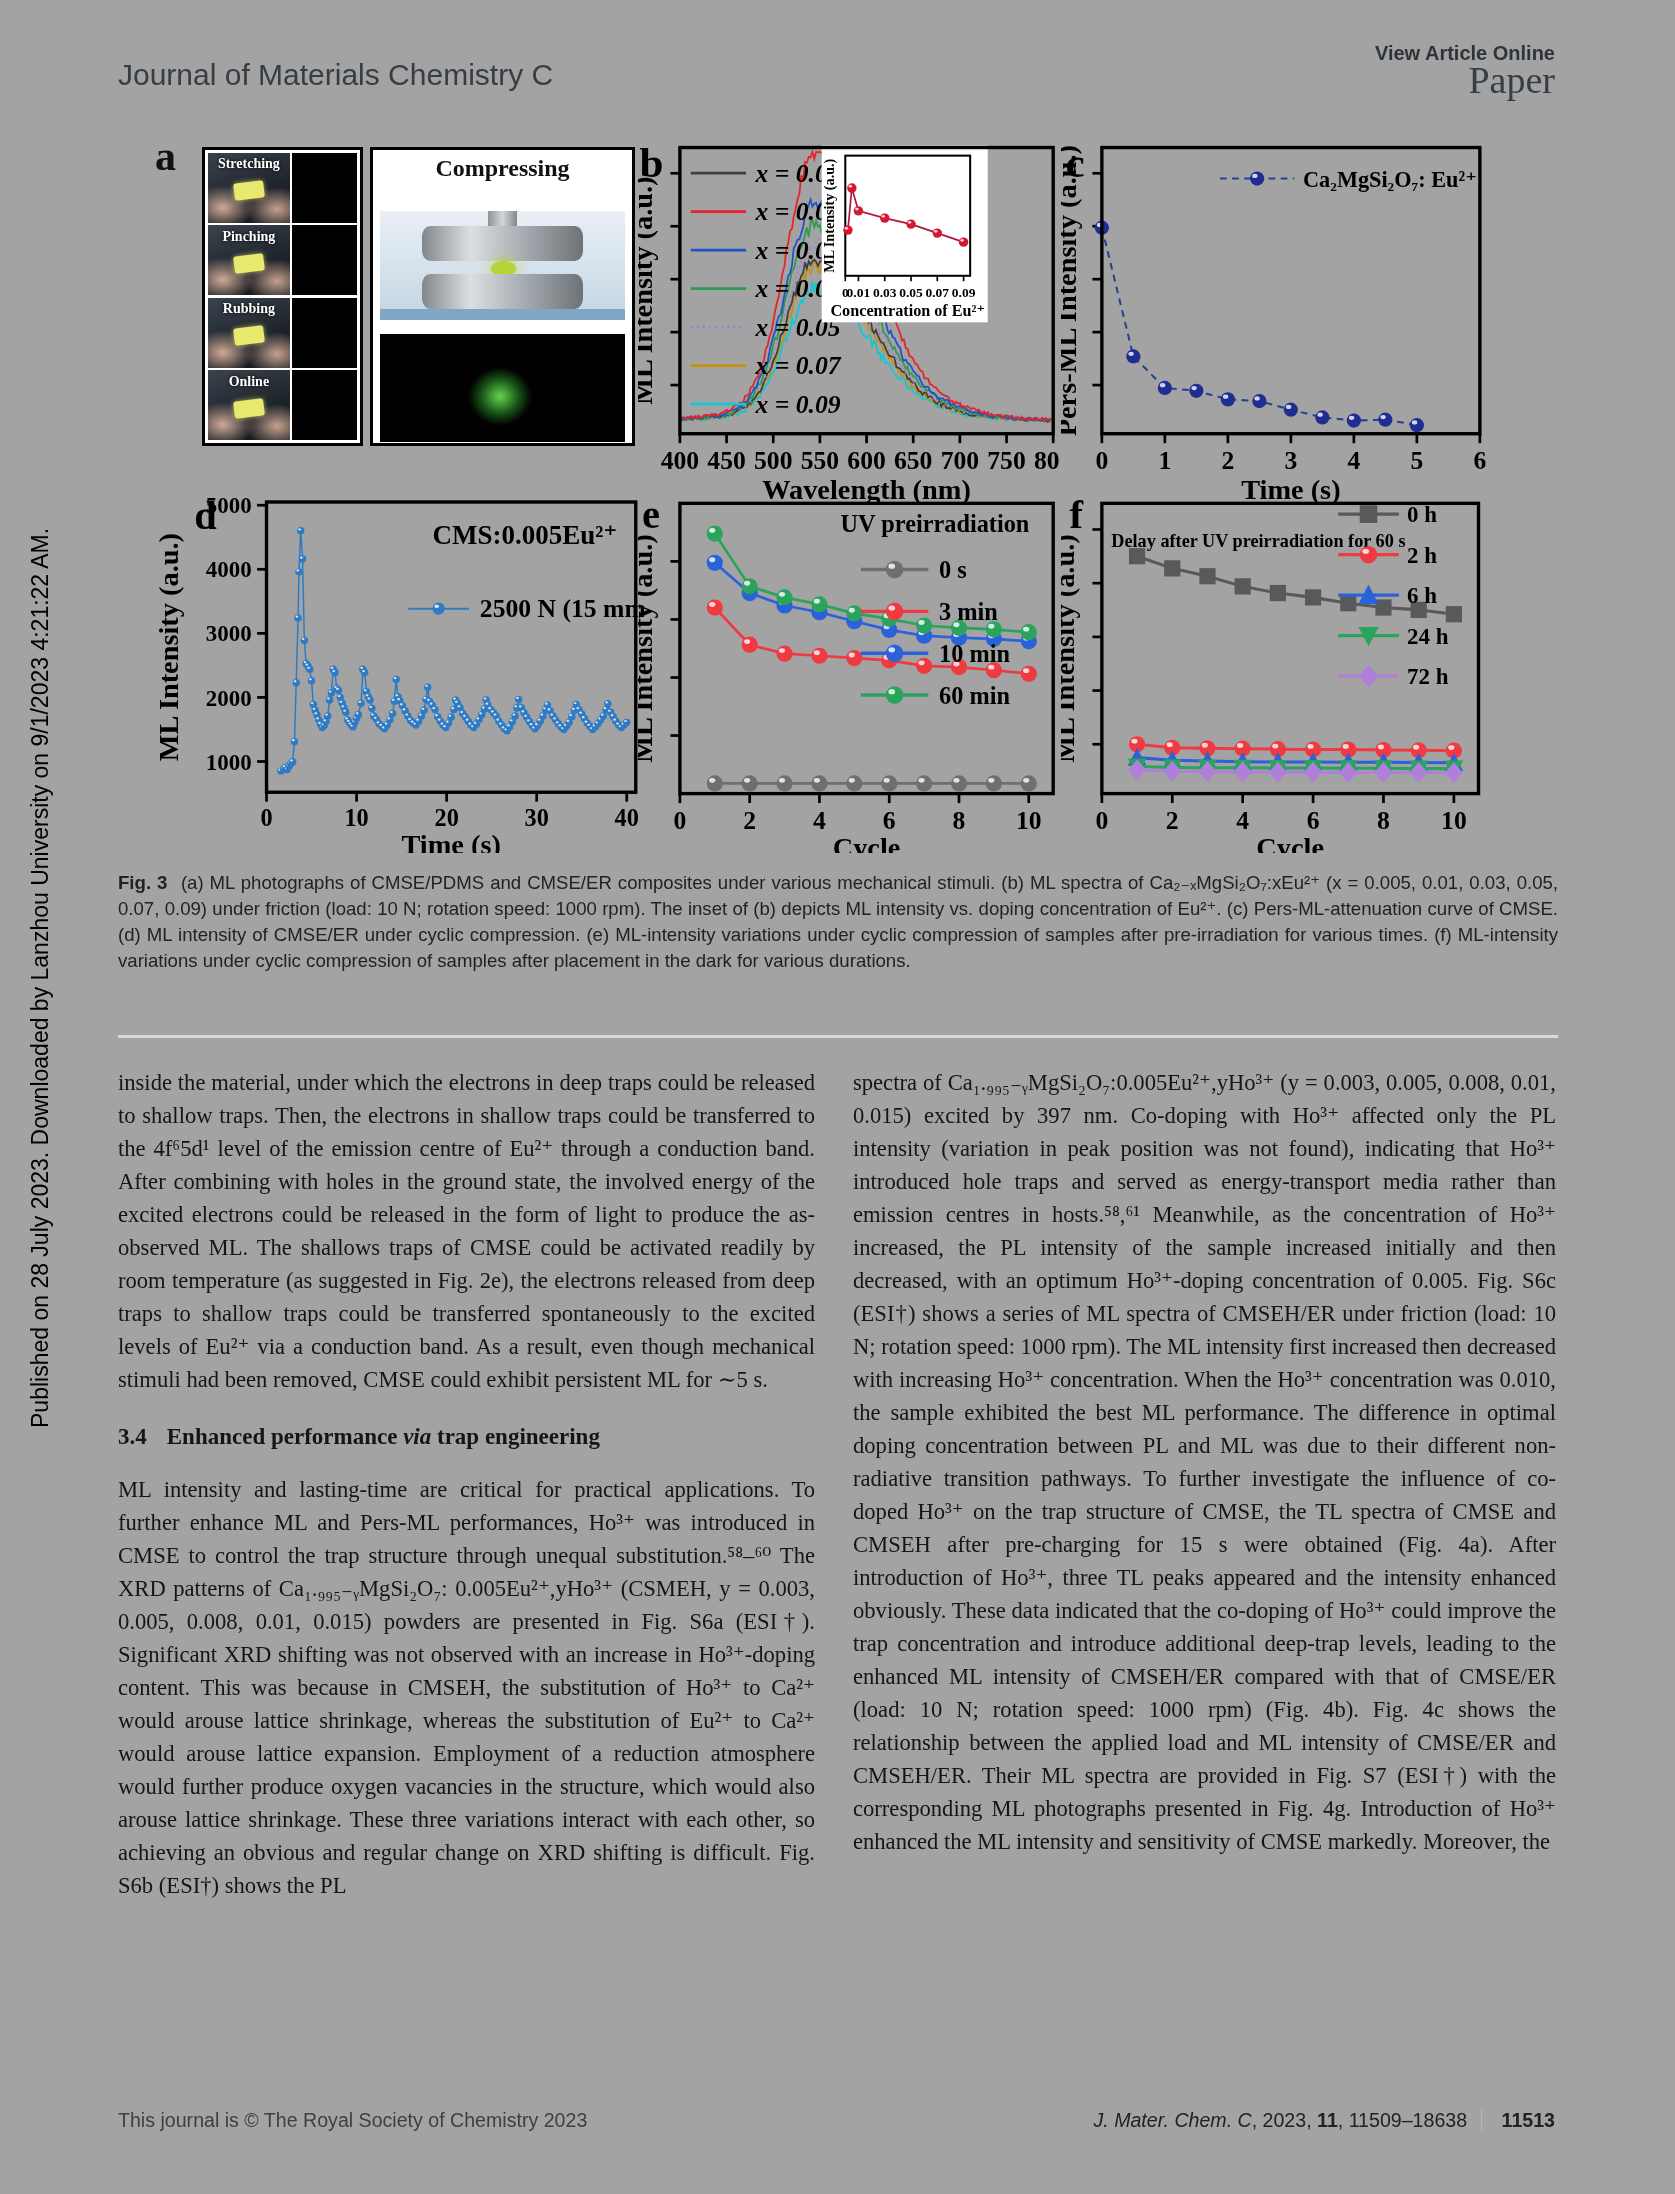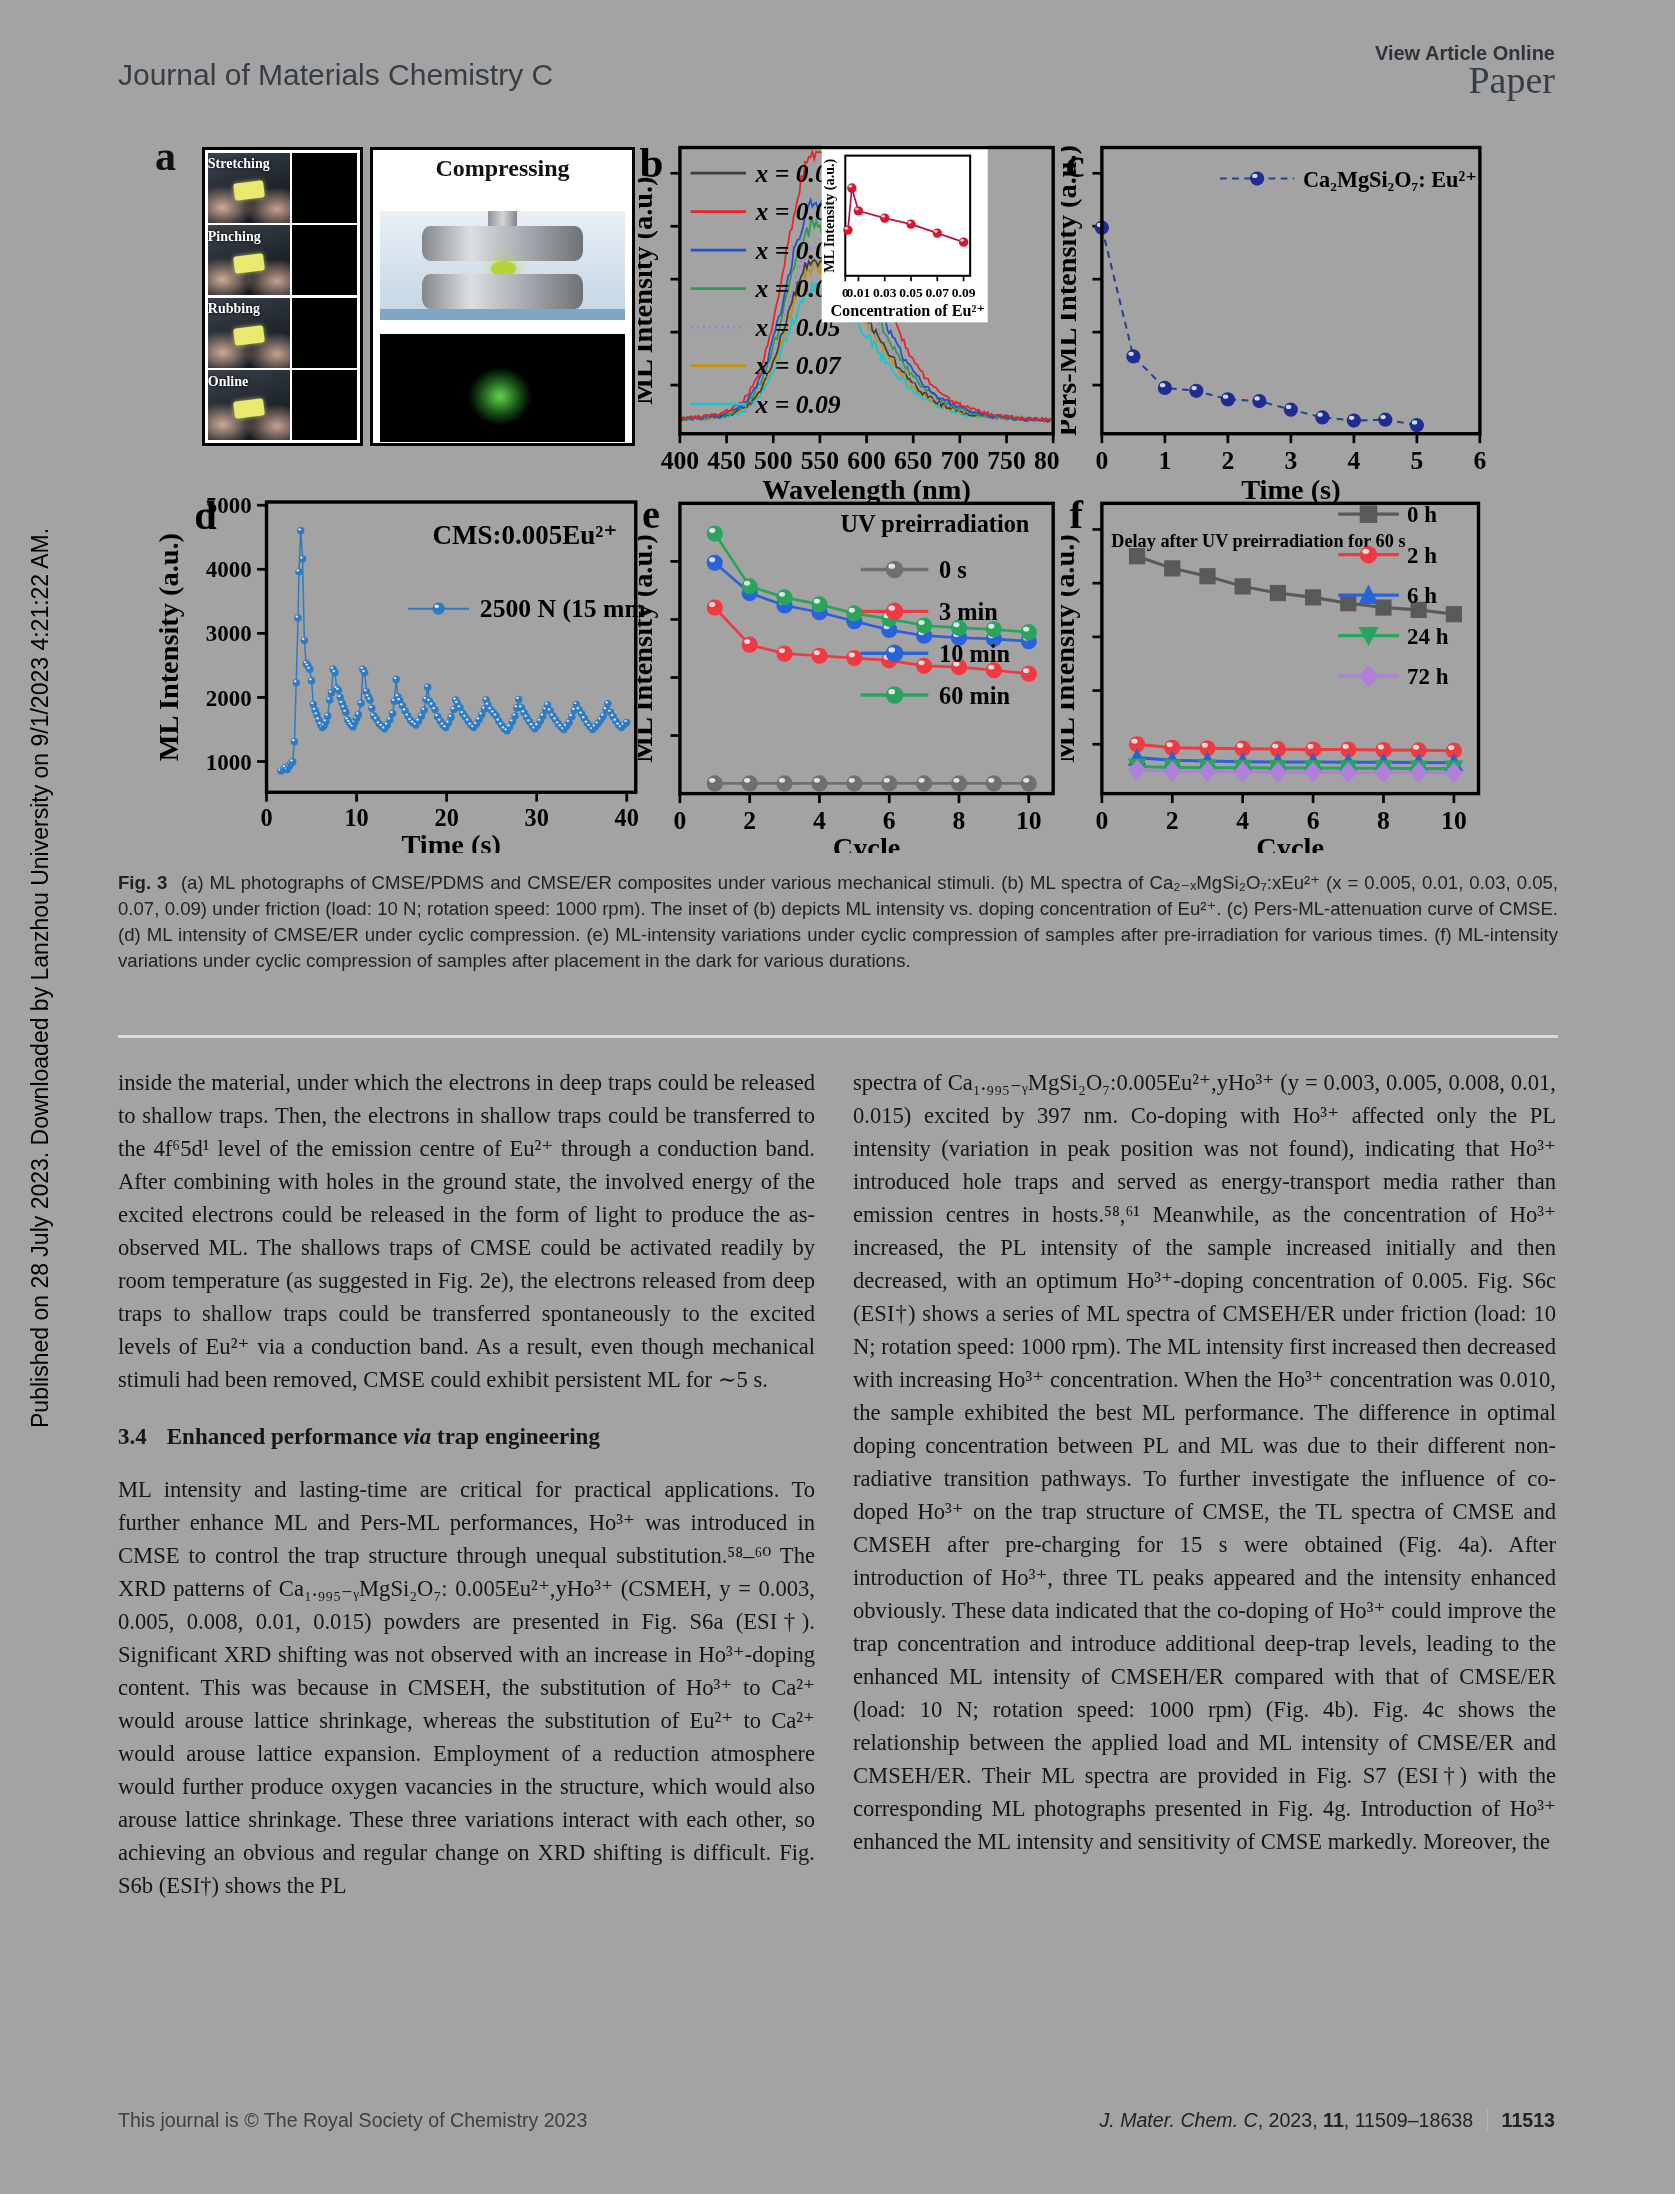--- a/index.html
+++ b/index.html
@@ -19,21 +19,21 @@
   .plabel{position:absolute;left:0;top:0;font-weight:bold;font-size:42px;}
   .a-left{position:absolute;left:47px;top:15px;width:161px;height:299px;border:3.4px solid #000;
           box-sizing:border-box;background:#fff;display:flex;flex-direction:column;padding:1.4px;}
   .stim-row{flex:1;display:flex;margin:1.4px 1.4px;}
   .stim-photo{width:55%;position:relative;overflow:hidden;
       background:radial-gradient(55% 45% at 18% 78%, #cfa996 0%, rgba(207,169,150,0) 70%),
                  radial-gradient(55% 45% at 84% 80%, #c6a18f 0%, rgba(198,161,143,0) 70%),
                  linear-gradient(160deg,#3a434d,#161b21 75%);}
   .sample{position:absolute;width:36%;height:24%;left:32%;top:42%;background:#e9e96f;
           border-radius:2.7px;transform:rotate(-7deg);box-shadow:0 0 5.4px rgba(233,233,111,.7);}
-  .stim-label{position:absolute;top:3.4px;width:100%;text-align:left;color:#fff;
+  .stim-label{position:absolute;top:3.4px;width:100%;text-align:center;color:#fff;
           font-weight:bold;font-size:14px;text-shadow:0 0 3.4px #000;z-index:3;}
   .stim-dark{flex:1;background:#000;margin-left:2px;}
   .a-right{position:absolute;left:215px;top:15px;width:265px;height:299px;border:3.4px solid #000;
            box-sizing:border-box;background:#fff;}
   .comp-title{margin-top:5px;text-align:center;font-weight:bold;font-size:24px;}
   .press-photo{position:absolute;left:6.8px;right:6.8px;top:61px;height:109px;
            background:linear-gradient(#e9eff5,#c3d5e2);overflow:hidden;}
   .rod{position:absolute;left:44%;width:12%;top:0;height:16%;
            background:linear-gradient(90deg,#8f9397,#d2d6d9,#83878b);}
   .cyl{position:absolute;left:17%;width:66%;height:32%;border-radius:8px/10.8px;
@@ -61,21 +61,21 @@
   .col{position:absolute;top:1066px;font-size:22.6px;line-height:33px;text-align:justify;color:#151515;}
   .col p{margin:0;}
   .col.left{left:118px;width:697px;}
   .col.right{left:853px;width:703px;}
   .col h3{font-size:23px;margin:24px 0 20px 0;text-align:left;}
   .col h3 .hnum{margin-right:20px;}
   .footer-left{position:absolute;left:118px;top:2109px;font-family:"Liberation Sans","DejaVu Sans",sans-serif;
         font-size:19.6px;color:#3f3f3f;}
   .footer-right{position:absolute;right:120px;top:2109px;font-family:"Liberation Sans","DejaVu Sans",sans-serif;
         font-size:19.6px;color:#222;}
-  .pagebar{border-left:1.4px solid #b5b5b5;margin-left:13.5px;padding-left:14px;text-align:center;}
+  .pagebar{border-left:1.4px solid #b5b5b5;margin-left:13.5px;padding-left:20px;text-align:center;}
 </style>
 </head>
 <body>
 
 <div id="page">
   <div class="vao">View Article Online</div>
   <div class="journal-name">Journal of Materials Chemistry C</div>
   <div class="paper-tag">Paper</div>
   <div class="sidebar">Published on 28 July 2023. Downloaded by Lanzhou University on 9/1/2023 4:21:22 AM.</div>
 

